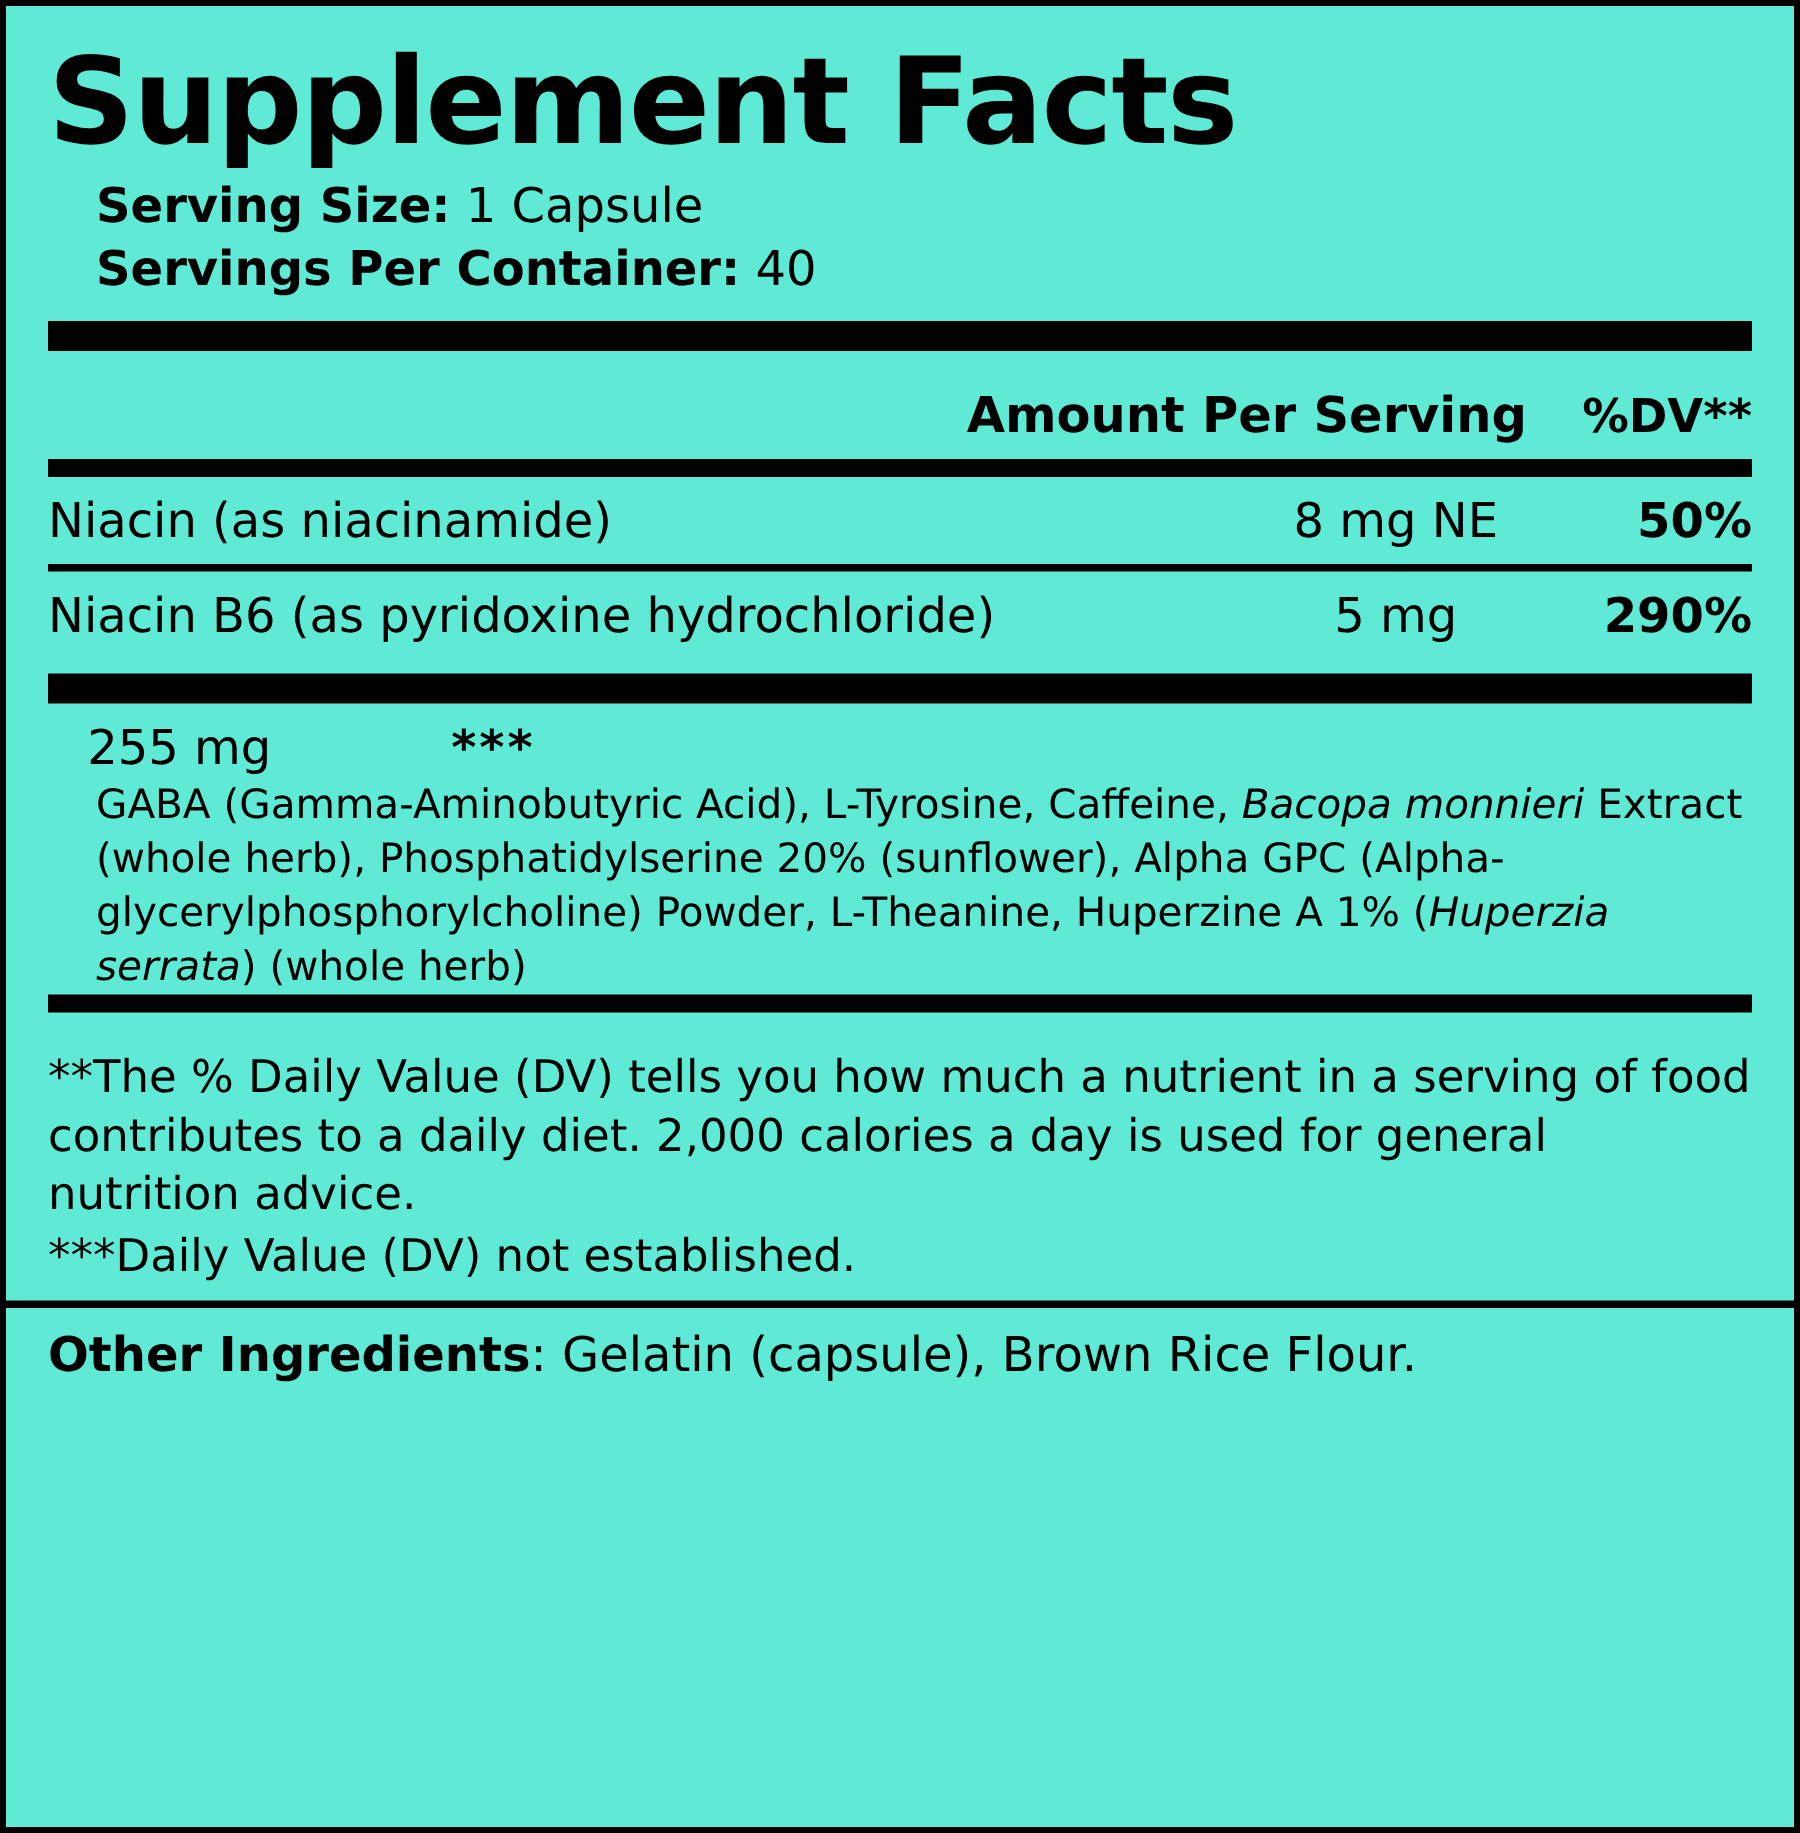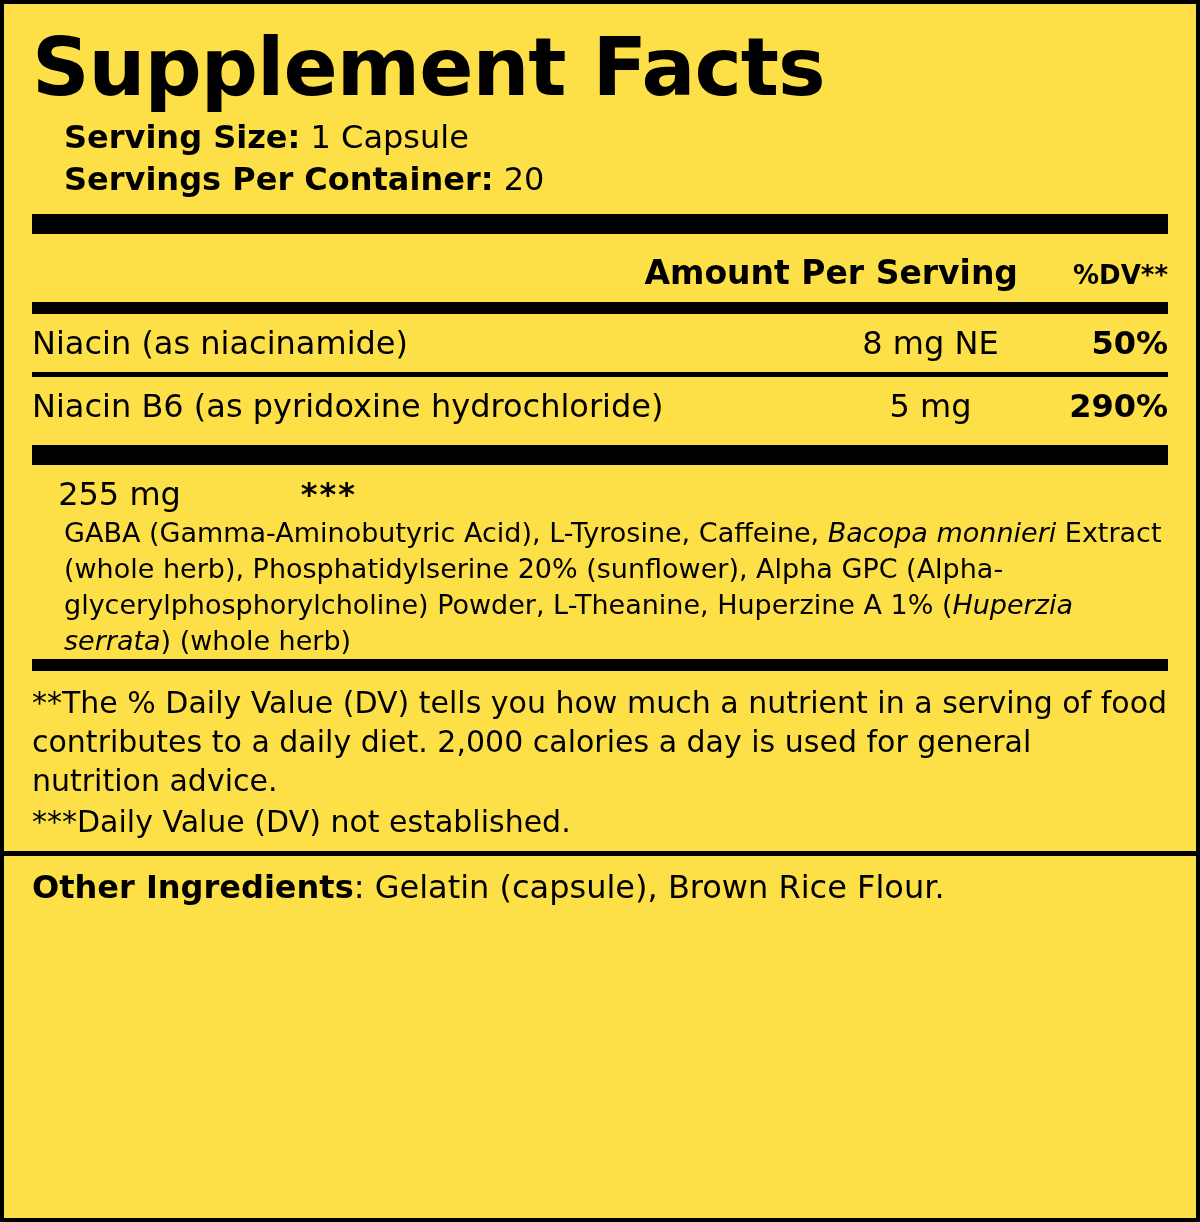--- a/index.html
+++ b/index.html
@@ -13,21 +13,21 @@
     font-family: "DejaVu Sans", sans-serif;
     color: #000000;
     -webkit-font-smoothing: antialiased;
   }
   .panel {
     position: relative;
     width: 1200px;
     height: 1222px;
     box-sizing: border-box;
     border: 4px solid #000;
-    background: #fde047;
+    background: #5eead4;
     padding: 0 28px;
   }
   .title {
     font-size: 80px;
     font-weight: 700;
     letter-spacing: -1px;
     line-height: 1.0;
     margin-top: 24px;
     margin-bottom: 8px;
     white-space: nowrap;
@@ -80,21 +80,21 @@
   .header-row {
     padding: 8px 0 10px 0;
     font-weight: 700;
   }
   .header-row .amount,
   .header-row .dv,
   .header-row .name {
     font-weight: 700;
   }
   .header-row .amount { font-size: 33px; min-width: 175px;}
-  .header-row .dv { font-size: 26px; min-width: 150px; margin-top: 18px;}
+  .header-row .dv { font-size: 31px; min-width: 150px; margin-top: 18px;}
   .nutrient-row {
     padding: 9px 0 9px 0;
   }
   .blend-head {
     padding: 10px 0 2px 0;
   }
   .blend-head .name {
     font-weight: 700;
     font-size: 33px;
   }
@@ -104,21 +104,21 @@
     font-size: 27px;
     line-height: 1.33;
     padding-left: 32px;
     padding-right: 6px;
     padding-bottom: 0;
   }
   .blend-body i { font-style: italic; }
   .footnotes {
     font-size: 30px;
     line-height: 1.3;
-    padding-top: 12px;
+    padding-top: 24px;
     padding-bottom: 8px;
   }
   .footnotes p {
     margin: 0 0 2px 0;
   }
   .other-wrap {
     border-top: 5px solid #000;
     margin: 0 -28px;
     padding: 12px 16px 0 28px;
   }
@@ -134,21 +134,21 @@
 <div class="panel">
 
   <div class="title">Supplement Facts</div>
 
   <div class="serving-line">
     <b>Serving Size:</b>
     <span>1 Capsule</span>
   </div>
   <div class="serving-line">
     <b>Servings Per Container:</b>
-    <span>20</span>
+    <span>40</span>
   </div>
 
   <div class="bar-thick"></div>
 
   <div class="row header-row">
     <div class="name"></div>
     <div class="amount">Amount Per Serving</div>
     <div class="dv">%DV**</div>
   </div>
 

